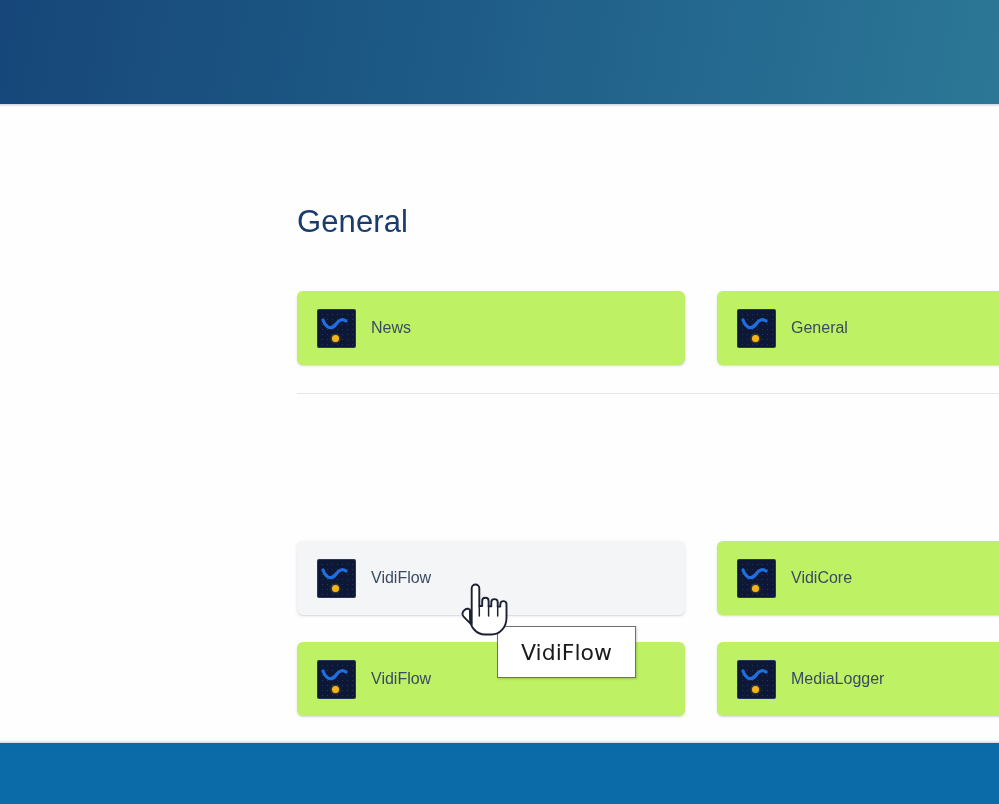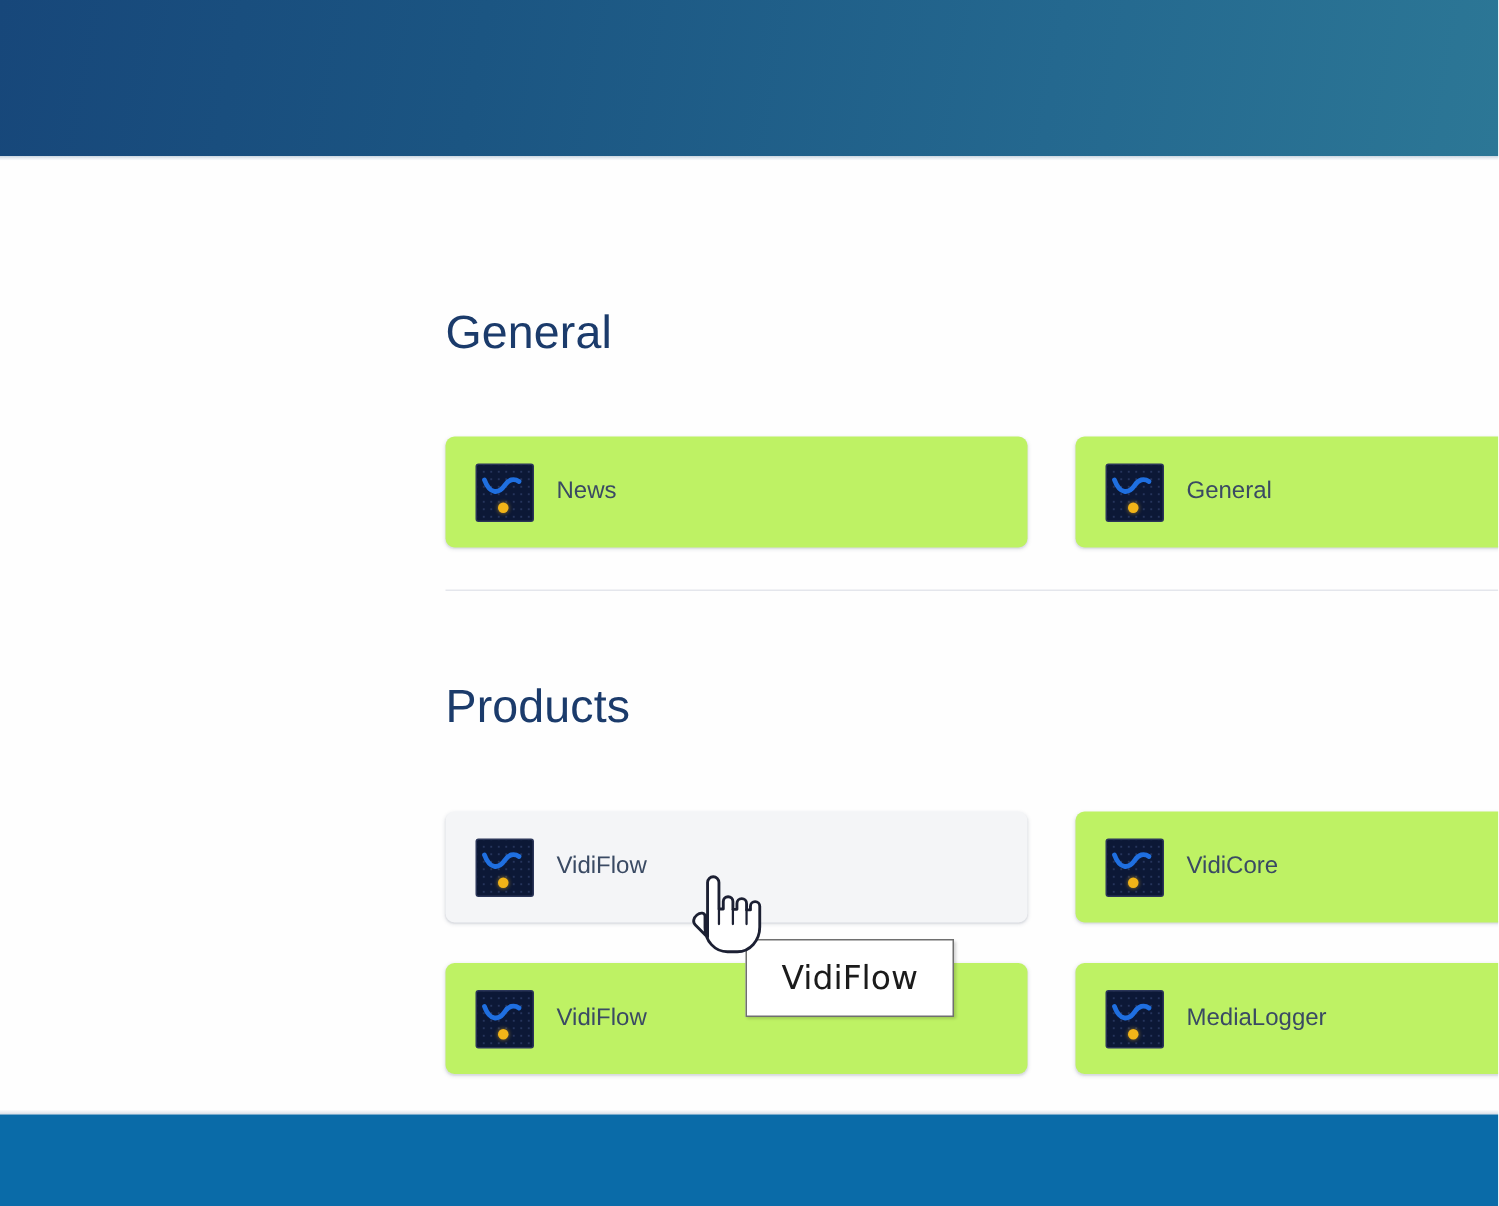--- a/index.html
+++ b/index.html
@@ -195,21 +195,20 @@
         <svg width="37" height="37" viewBox="0 0 37 37">
           <path d="M5 10 C 8.5 19.5, 14.5 19.5, 18.5 13.5 C 21 9.8, 24.5 8.5, 28 11" stroke="#1f6fe0" stroke-width="3.2" fill="none" stroke-linecap="round"></path>
         </svg>
         <span class="gold-dot"></span>
       </span>
       <span class="card-label">General</span>
     </div>
 
     <div class="divider"></div>
 
-    <div class="section-title" id="title-products">Products</div>
 
     <div class="card card-col-left card-row-2 hovered">
       <span class="prod-icon">
         <span class="dots"></span>
         <svg width="37" height="37" viewBox="0 0 37 37">
           <path d="M5 10 C 8.5 19.5, 14.5 19.5, 18.5 13.5 C 21 9.8, 24.5 8.5, 28 11" stroke="#1f6fe0" stroke-width="3.2" fill="none" stroke-linecap="round"></path>
         </svg>
         <span class="gold-dot"></span>
       </span>
       <span class="card-label">VidiFlow</span>

